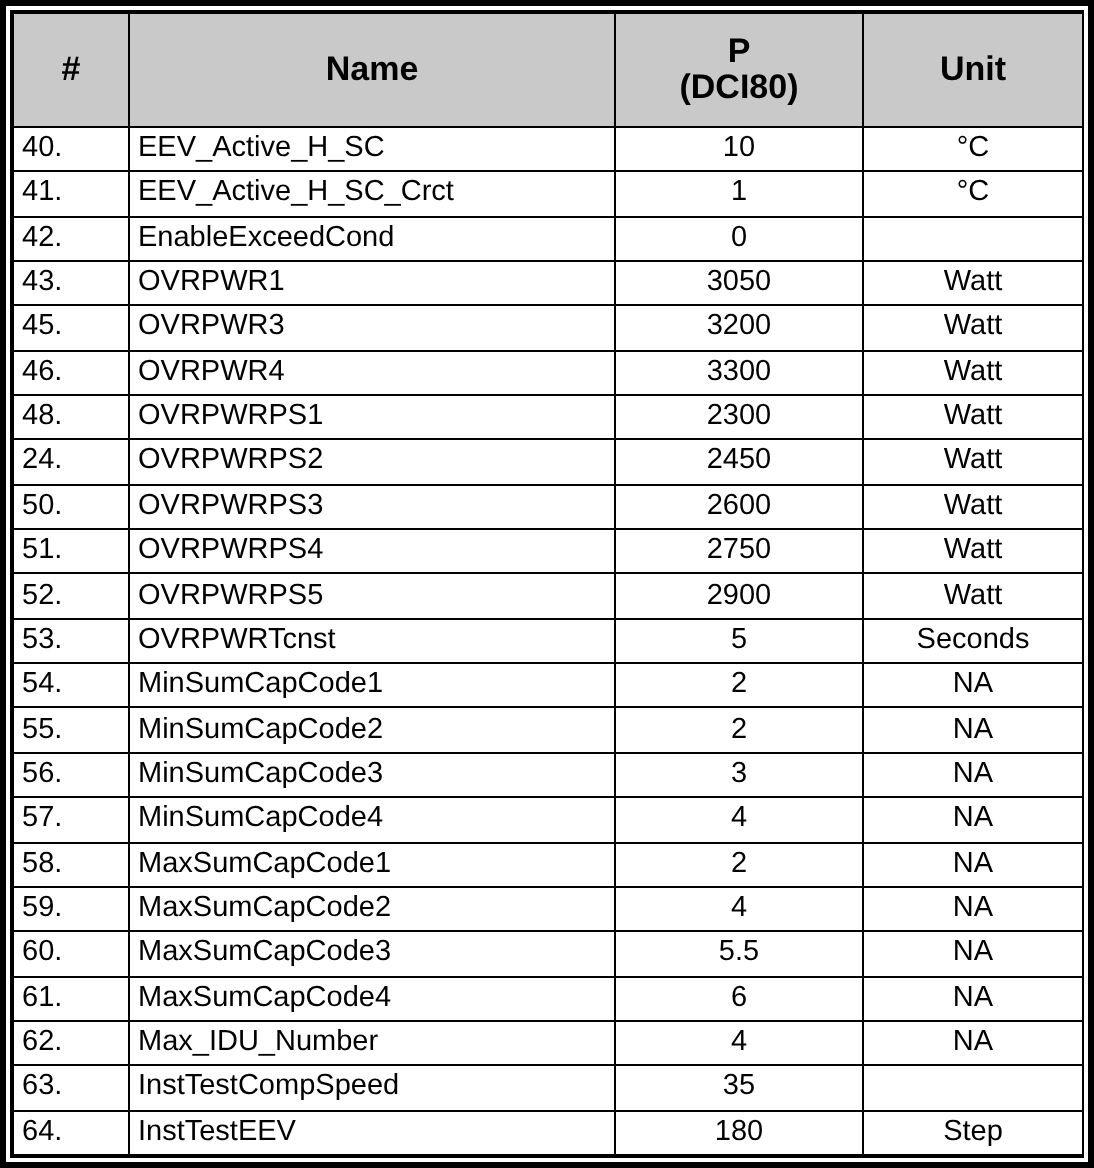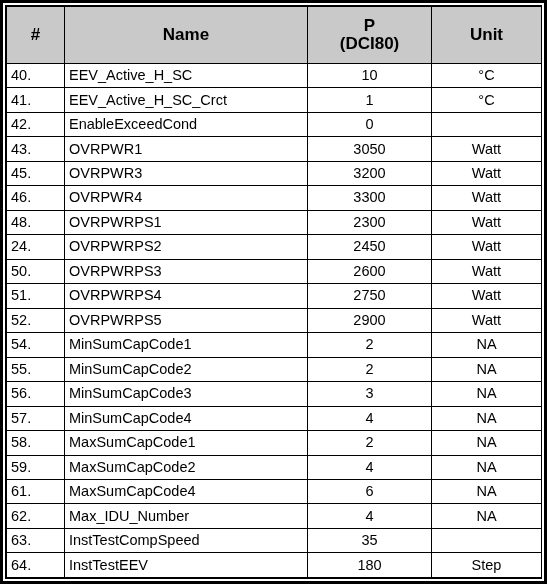--- a/index.html
+++ b/index.html
@@ -177,20 +177,26 @@
             <td class="cell-p">2750</td>
             <td class="cell-unit">Watt</td>
           </tr>
           <tr>
             <td class="cell-num">52.</td>
             <td class="cell-name">OVRPWRPS5</td>
             <td class="cell-p">2900</td>
             <td class="cell-unit">Watt</td>
           </tr>
           <tr>
+            <td class="cell-num">53.</td>
+            <td class="cell-name">OVRPWRTcnst</td>
+            <td class="cell-p">5</td>
+            <td class="cell-unit">Seconds</td>
+          </tr>
+          <tr>
             <td class="cell-num">54.</td>
             <td class="cell-name">MinSumCapCode1</td>
             <td class="cell-p">2</td>
             <td class="cell-unit">NA</td>
           </tr>
           <tr>
             <td class="cell-num">55.</td>
             <td class="cell-name">MinSumCapCode2</td>
             <td class="cell-p">2</td>
             <td class="cell-unit">NA</td>
@@ -210,20 +216,26 @@
           <tr>
             <td class="cell-num">58.</td>
             <td class="cell-name">MaxSumCapCode1</td>
             <td class="cell-p">2</td>
             <td class="cell-unit">NA</td>
           </tr>
           <tr>
             <td class="cell-num">59.</td>
             <td class="cell-name">MaxSumCapCode2</td>
             <td class="cell-p">4</td>
+            <td class="cell-unit">NA</td>
+          </tr>
+          <tr>
+            <td class="cell-num">60.</td>
+            <td class="cell-name">MaxSumCapCode3</td>
+            <td class="cell-p">5.5</td>
             <td class="cell-unit">NA</td>
           </tr>
           <tr>
             <td class="cell-num">61.</td>
             <td class="cell-name">MaxSumCapCode4</td>
             <td class="cell-p">6</td>
             <td class="cell-unit">NA</td>
           </tr>
           <tr>
             <td class="cell-num">62.</td>

